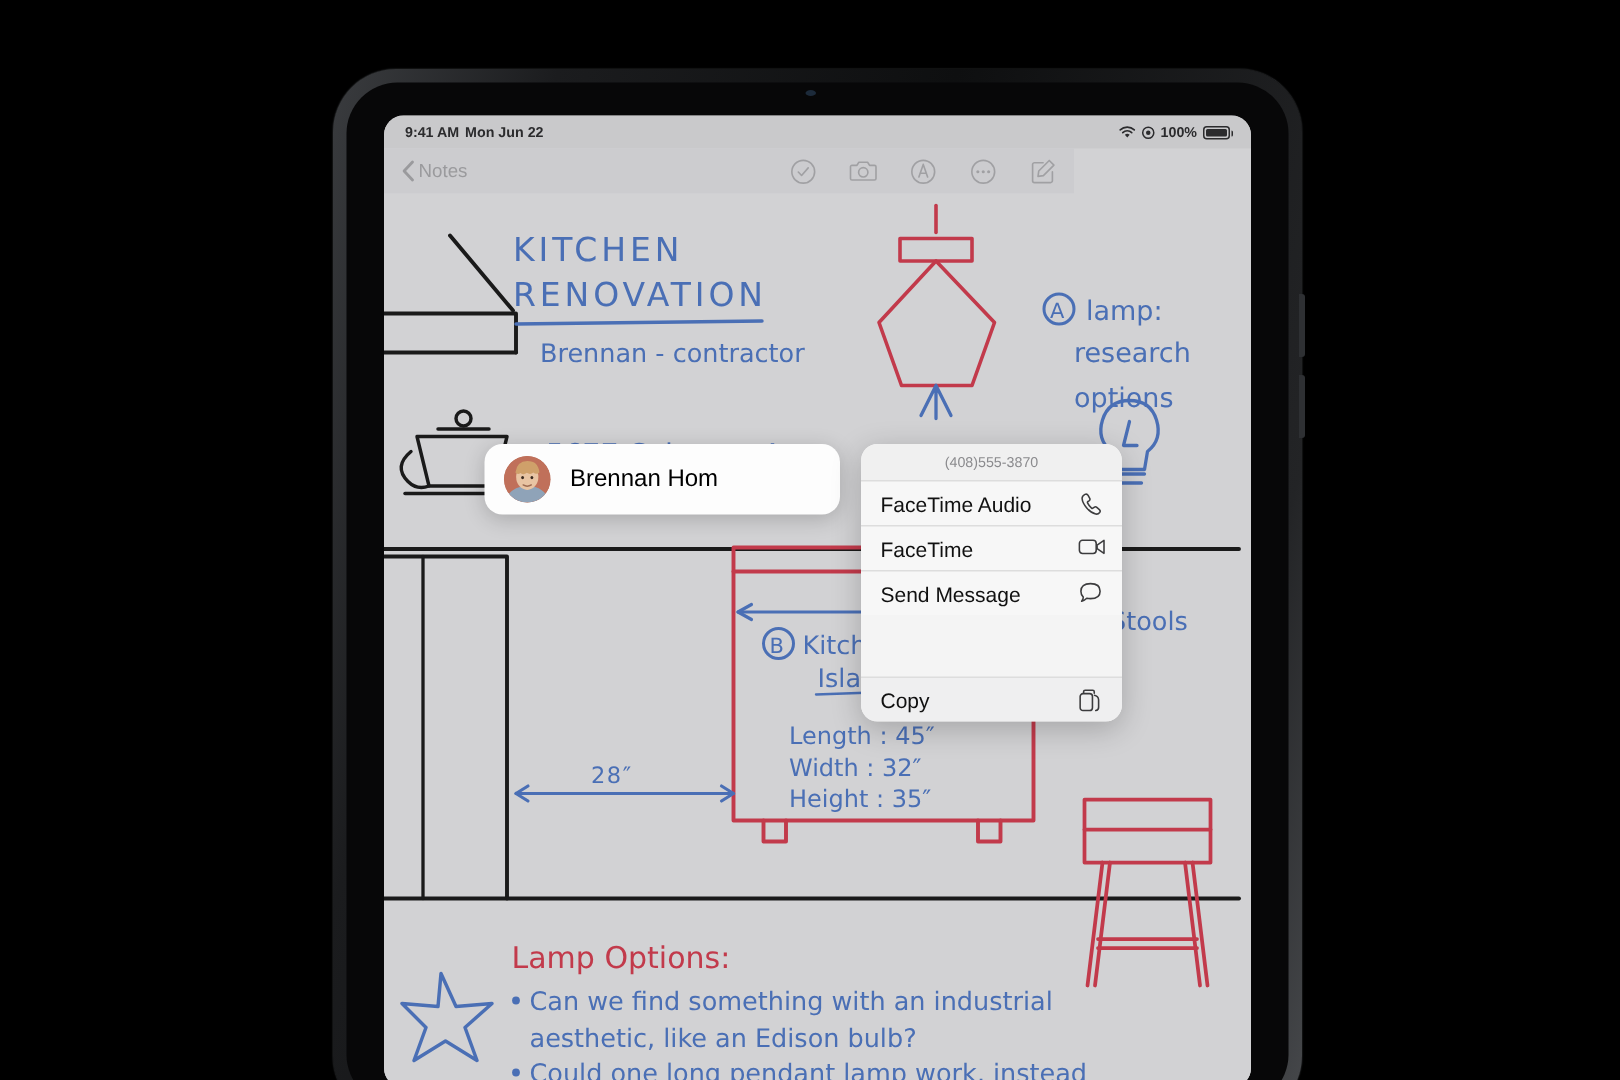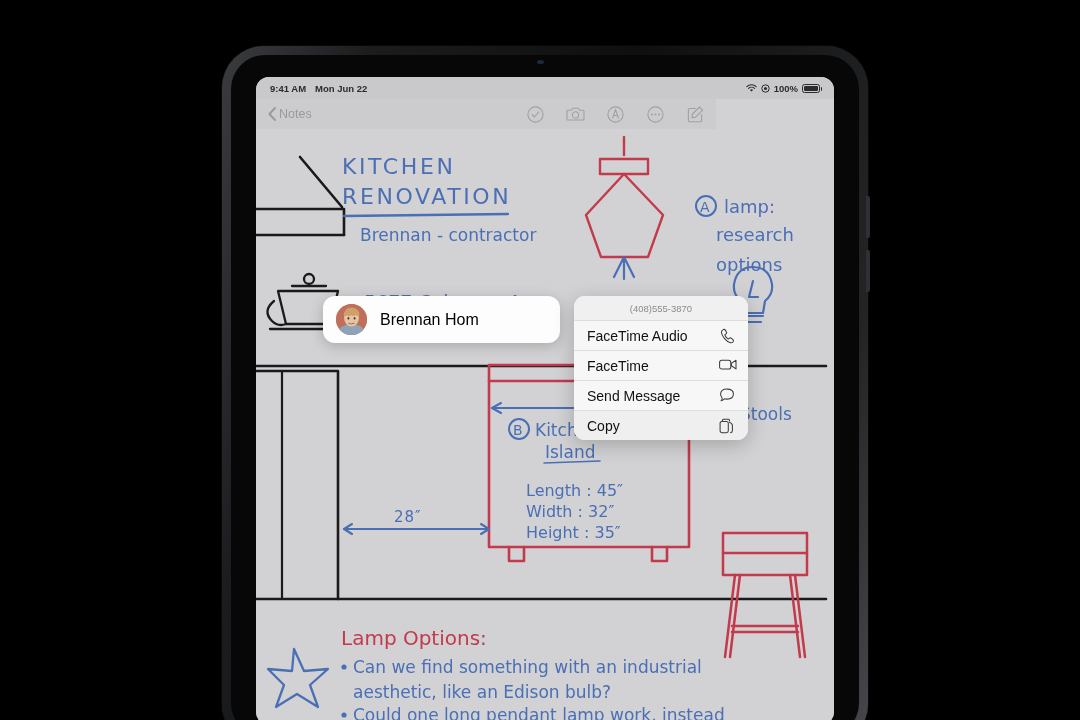--- a/index.html
+++ b/index.html
@@ -31,21 +31,21 @@
   #btn-vol-up { top:196px; height:42px; }
   #btn-vol-dn { top:250px; height:42px; }
 
   
   #statusbar {
     position:absolute; left:0; top:0; width:578px; height:22px;
     display:flex; align-items:center; padding:0 14px;
     font-size:9.5px; color:#2b2b2d; font-weight:700;
     background:#c9c9cb;
   }
-  #sb-left { display:flex; gap:9px; align-items:center; }
+  #sb-left { display:flex; gap:4px; align-items:center; }
   #sb-right { margin-left:auto; display:flex; gap:4px; align-items:center; }
   .sb-pct { font-size:9.5px; font-weight:700; }
   .batt { width:18px; height:9px; border:1px solid #2b2b2d; border-radius:2.5px; position:relative; }
   .batt::after{content:"";position:absolute;right:-3px;top:2.5px;width:1.5px;height:4px;background:#2b2b2d;border-radius:0 1px 1px 0;}
   .batt i{position:absolute;left:1px;top:1px;bottom:1px;width:14px;background:#2b2b2d;border-radius:1px;display:block;}
 
   
   #navbar {
     position:absolute; left:0; top:22px; width:460px; height:30px;
     display:flex; align-items:center; padding:0 12px; background:#cccccf;
@@ -76,21 +76,21 @@
   }
   #menu-phone {
     height:24px; display:flex; align-items:center; justify-content:center;
     font-size:9.5px; color:#8b8b8e; background:#f0f0f0;
   }
   .menu-item {
     height:30px; display:flex; align-items:center; padding:0 13px;
     border-top:1px solid #dddddd; background:#f7f7f7;
     font-size:14px; color:#111;
   }
-  .menu-item.last { background:#efeff0; }
+  .menu-item.last { background:#efeff0;margin-top:41px; }
   .menu-item .mi-icon { margin-left:auto; width:16px; height:16px; opacity:.85; }
 
   svg { display:block; overflow:visible; }
 </style>
 </head>
 <body>
 
 <div id="stage">
 
   <div id="device"></div>

